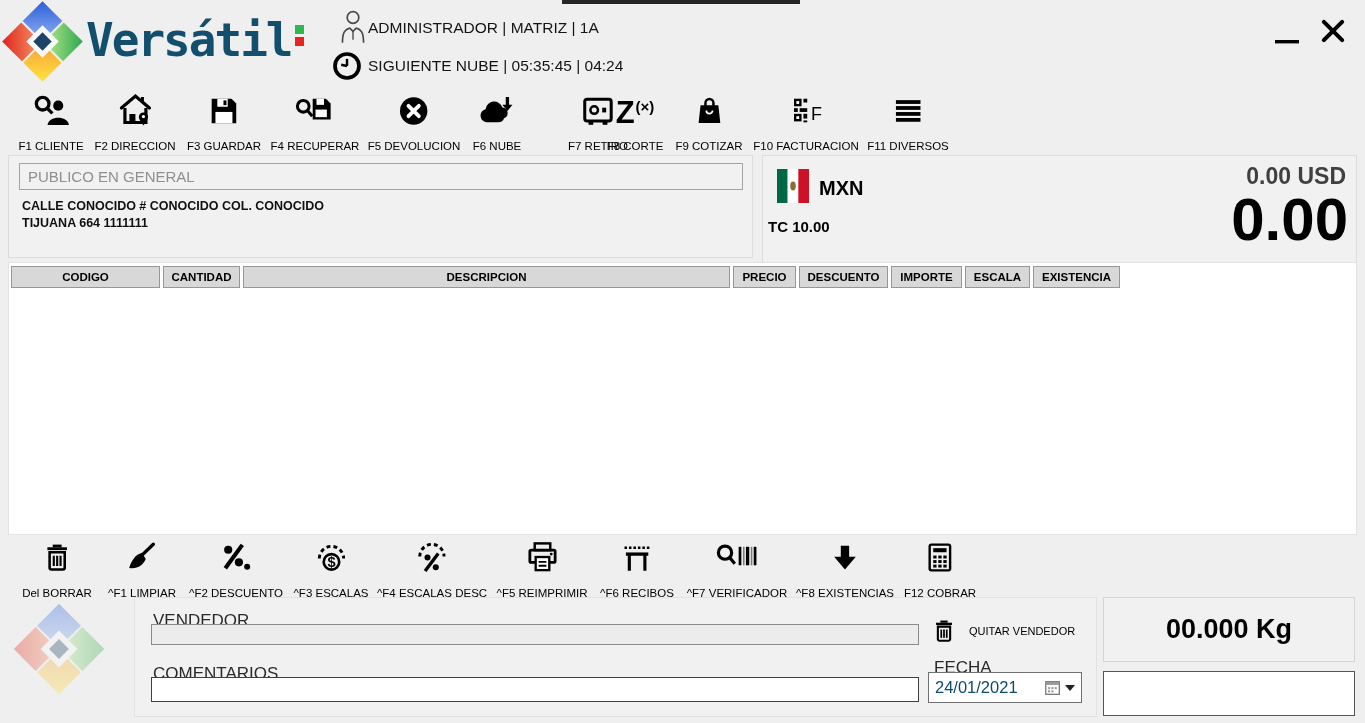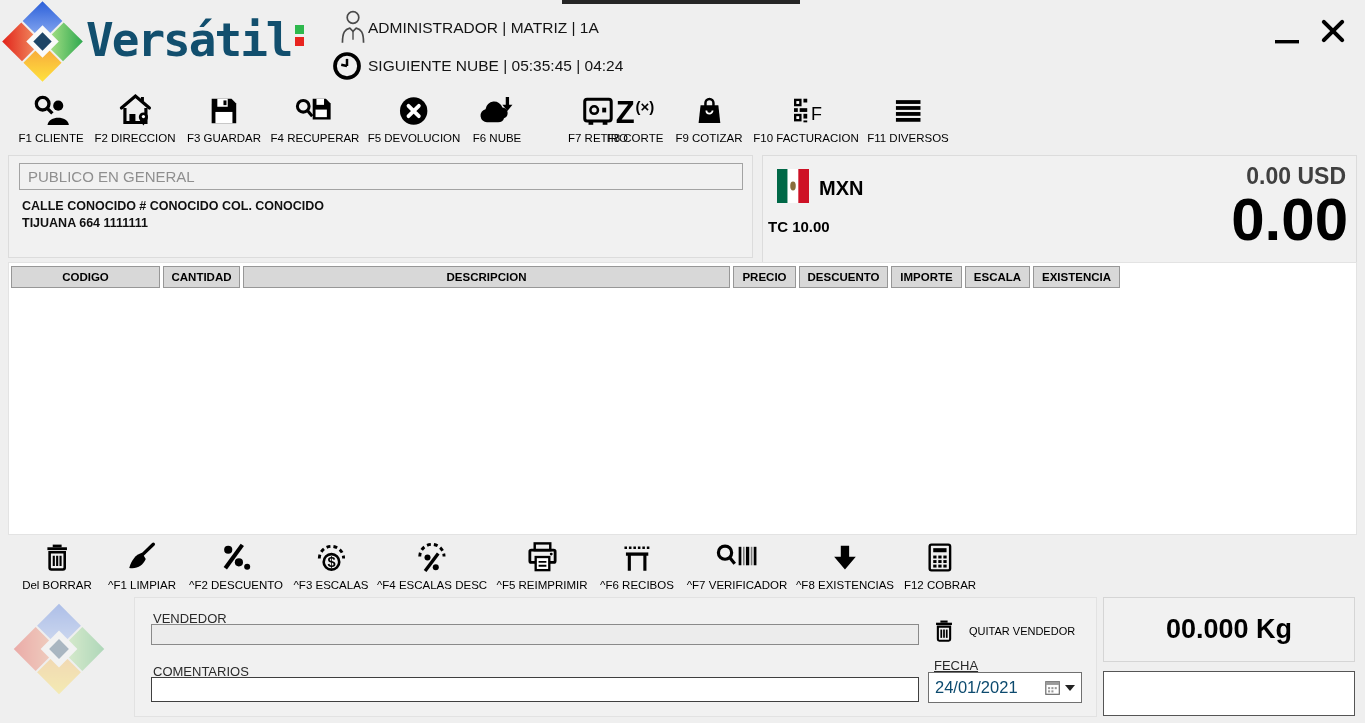--- a/index.html
+++ b/index.html
@@ -30,21 +30,21 @@
   .brand-dots .r { background:#e8241f; }
 
   .hdr-ico { position:absolute; }
   .hdr-text { position:absolute; font-size:15.5px; color:#141414; }
 
   .win-btn { position:absolute; cursor:pointer; }
 
   
   .titem { position:absolute; transform:translateX(-50%); text-align:center; cursor:pointer; }
   .titem .ibox { height:38px; display:flex; align-items:flex-end; justify-content:center; }
-  .titem .tlabel { font-size:11.5px; color:#000; white-space:nowrap; margin-top:4px; }
+  .titem .tlabel { font-size:11.5px; color:#000; white-space:nowrap; margin-top:12px; }
   .ttop { top:90px; } .tbot { top:537px; }
   .zx-wrap { font-weight:800; font-size:31px; line-height:1; color:#000; display:flex; align-items:center; }
   .zx-wrap small { font-weight:700; font-size:15px; margin-left:1px; transform:translateY(-6px); }
 
   
   .panel { position:absolute; background:#f1f1f1; border:1px solid #dcdcdc; }
   #customer-panel { left:8px; top:155px; width:745px; height:103px; }
   #customer-name { position:absolute; left:10px; top:7px; width:724px; height:27px; border:1px solid #a3a3a3;
     background:#f1f1f1; color:#8f8f8f; font-size:15px; padding:0 8px; font-family:"Liberation Sans",sans-serif; }
   .addr { position:absolute; left:13px; font-size:12.5px; font-weight:600; color:#101010; }
@@ -58,21 +58,21 @@
   #main-total { position:absolute; right:8px; top:34px; font-size:60px; font-weight:bold; color:#000; line-height:1; }
 
   
   #table-body { position:absolute; left:8px; top:262px; width:1349px; height:273px; background:#fff; border:1px solid #e3e3e3; }
   #table-header { position:absolute; left:11px; top:266px; display:flex; gap:3px; }
   .hcell { height:22px; line-height:21px; text-align:center; background:#d8d8d8; border:1px solid #979797;
     font-size:11.5px; font-weight:bold; color:#000; cursor:pointer; }
 
   
   #footer-form { left:134px; top:597px; width:963px; height:120px; border:1px solid #e2e2e2; }
-  .flabel { position:absolute; font-size:13px; color:#2a2a2a;text-decoration:underline; }
+  .flabel { position:absolute; font-size:17px; color:#2a2a2a; }
   #vendedor-label { left:18px; top:13px; }
   #vendedor-input { position:absolute; left:16px; top:26px; width:768px; height:21px; background:#ececec;
     border:1px solid #8a8a8a; font-size:13px; padding:0 5px; }
   #comentarios-label { left:18px; top:66px; }
   #comentarios-input { position:absolute; left:16px; top:79px; width:768px; height:25px; background:#fff;
     border:1px solid #3f3f3f; font-size:13px; padding:0 5px; }
   #quitar-btn { position:absolute; left:796px; top:18px; display:flex; align-items:center; cursor:pointer; }
   #quitar-label { font-size:11px; color:#000; margin-left:12px;text-align:right; }
   #fecha-label { left:799px; top:60px; }
   #fecha-field { position:absolute; left:793px; top:74px; width:154px; height:31px; background:#fff;

